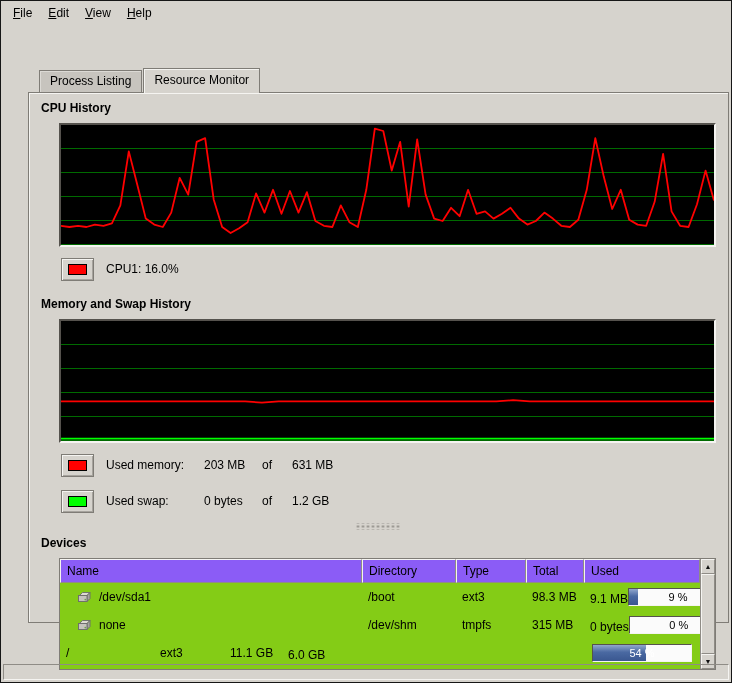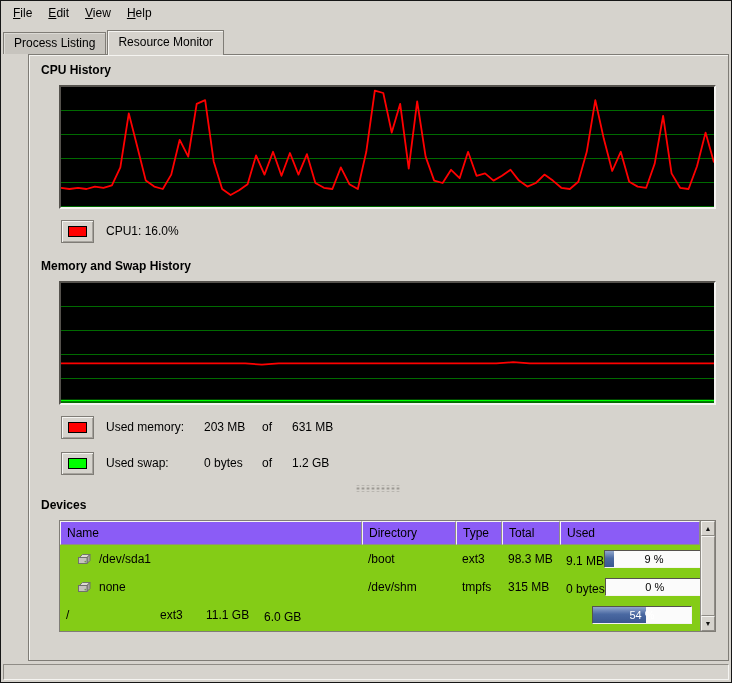--- a/index.html
+++ b/index.html
@@ -1,27 +1,27 @@
 <!DOCTYPE html>
 <html><head>
 <meta charset="utf-8">
 <style>
   html,body{margin:0;padding:0;background:#fff;}
   *{box-sizing:border-box;}
   .window{width:732px;height:683px;border:1px solid #161616;background:#d6d3cd;display:flex;flex-direction:column;
-          font-family:"Liberation Sans",sans-serif;font-size:12px;color:#000;overflow:hidden;}
+          font-family:"Liberation Sans",sans-serif;font-size:12px;color:#000;overflow:hidden;gap:38px;}
   .menubar{display:flex;padding:2px 2px 2px 4px;flex:0 0 auto;}
   .menu-item{padding:3px 8px;cursor:default;}
   u{text-decoration:underline;}
 
   .notebook{flex:1;display:flex;flex-direction:column;padding:2px 2px 0 2px;min-height:0;}
   .tabbar{display:flex;align-items:flex-end;height:27px;position:relative;z-index:2;flex:0 0 auto;}
   .tab{border:1px solid #7f7c76;border-bottom:none;padding:4px 10px 5px;background:#d6d3cd;
        box-shadow:inset 1px 1px 0 #f5f4f1;cursor:default;}
-  .tab-inactive{background:#c7c4be;padding:3px 10px 4px;box-shadow:inset 1px 1px 0 #dcdad5;margin-right:1px;}
+  .tab-inactive{background:#c7c4be;padding:3px 10px 4px;box-shadow:inset 1px 1px 0 #dcdad5;margin-right:1px;margin-left:36px;}
   .tab-active{margin-bottom:-1px;padding-bottom:6px;}
   .page{flex:1;border:1px solid #7f7c76;box-shadow:inset 1px 1px 0 #f5f4f1;background:#d6d3cd;
         padding:2px 8px 6px 6px;display:flex;flex-direction:column;min-height:0;margin-left:25px;}
 
   .section-title{font-weight:bold;margin:6px 0 8px 6px;flex:0 0 auto;}
   .section-title.gap{margin-top:14px;}
   .graph{height:124px;margin:0 4px 0 24px;border:2px solid;border-color:#55524d #f5f4f1 #f5f4f1 #55524d;
          background-color:#000;background-image:repeating-linear-gradient(to bottom,transparent 0 23px,#006a00 23px 24px);
          position:relative;flex:0 0 auto;}
   .graph svg{position:absolute;left:0;top:0;width:100%;height:100%;display:block;}
@@ -39,21 +39,21 @@
              background-image:radial-gradient(circle,#8f8c86 1px,transparent 1.3px);
              background-size:5px 4px;background-position:center;}
 
   .table-frame{margin:0 4px 0 24px;border:1px solid #7f7c76;background:#fff;display:flex;height:112px;flex:0 0 auto;}
   .table-main{flex:1;display:flex;flex-direction:column;min-width:0;}
   .thead{display:flex;height:24px;flex:0 0 24px;background:#8b5cf6;}
   .th{border:1px solid;border-color:#f5f4f1 #8f8c86 #8f8c86 #f5f4f1;padding:0 6px;display:flex;align-items:center;
       font-weight:normal;overflow:hidden;white-space:nowrap;cursor:default;}
   .col-name{width:302px;}
   .col-dir{width:94px;}
-  .col-type{width:46px;}
+  .col-type{width:70px;}
   .col-total{width:58px;}
   .col-used{flex:1;min-width:0;}
   .tbody{flex:1;background:#84cc16;}
   .trow{display:flex;height:28px;align-items:center;}
   .cell{padding:0 6px;white-space:nowrap;overflow:hidden;}
   .cell-name{display:flex;align-items:center;gap:7px;padding-left:16px;}
   .cell-used{display:flex;align-items:flex-end;justify-content:space-between;padding-right:8px;}
   .disk-icon{flex:0 0 auto;display:inline-flex;}
 
   .progress{width:100px;height:18px;border:1px solid;border-color:#55524d #f5f4f1 #f5f4f1 #55524d;

